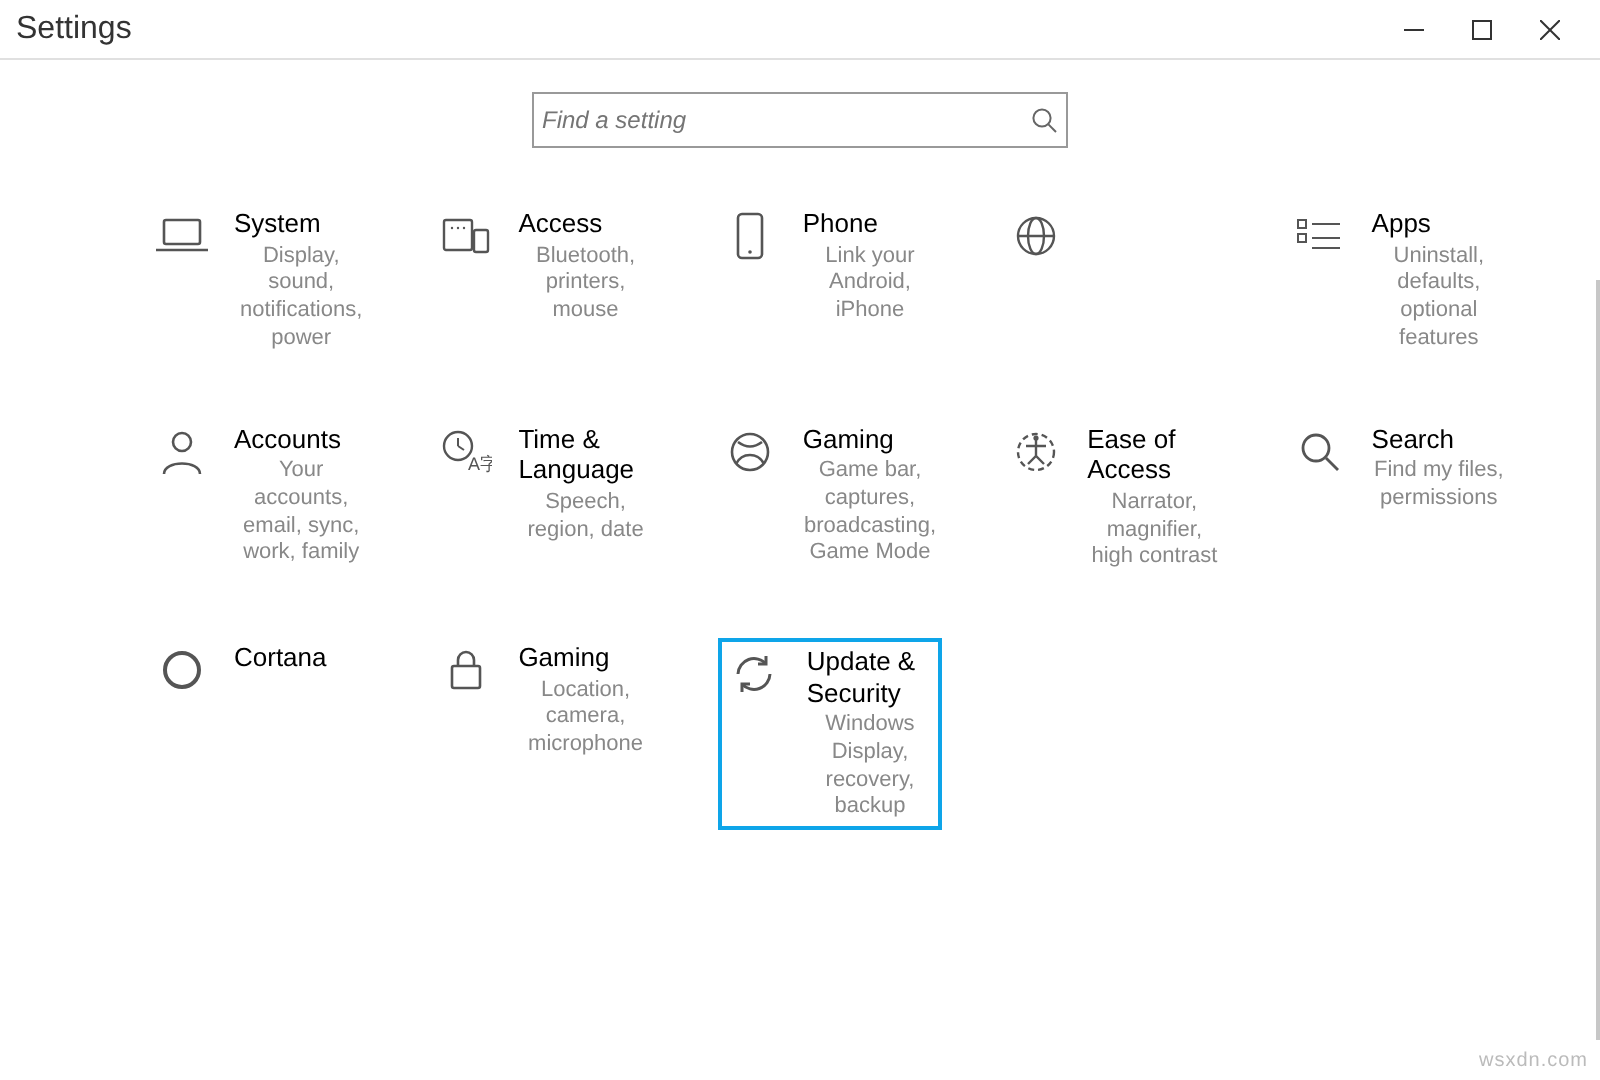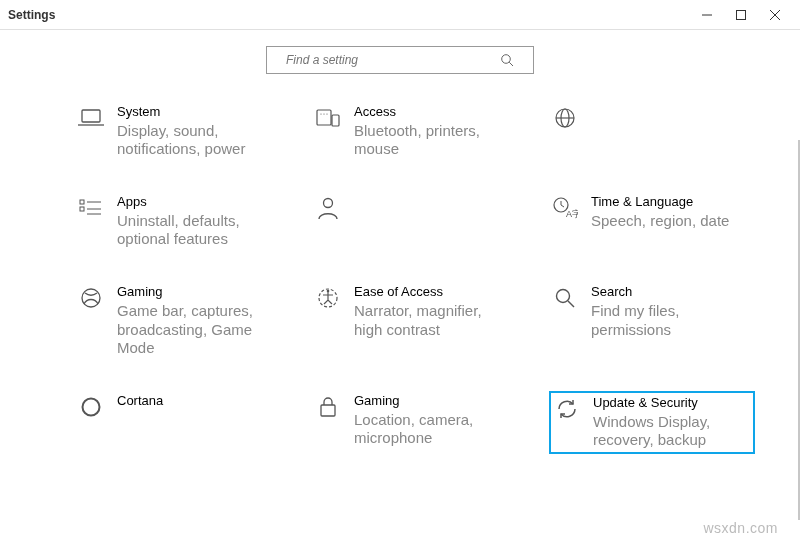--- a/index.html
+++ b/index.html
@@ -13,23 +13,22 @@
     color: #222;
   }
   .titlebar {
     height: 30px;
     border-bottom: 1px solid #e0e0e0;
     display: flex;
     align-items: center;
     padding: 0 8px;
   }
   .titlebar .title {
-    font-size: 12px;
+    font-size: 16px;
     color: #333;
-    font-weight: bold;
   }
   .winbtns {
     margin-left: auto;
     display: flex;
   }
   .winbtn {
     width: 34px;
     height: 30px;
     display: flex;
     align-items: center;
@@ -41,37 +40,37 @@
     position: relative;
     height: calc(100% - 30px);
   }
   .searchbar {
     width: 268px;
     height: 28px;
     margin: 0 auto 28px auto;
     border: 1px solid #999;
     display: flex;
     align-items: center;
-    padding: 0 19px;
+    padding: 0 4px;
   }
   .searchbar input {
     flex: 1;
     border: none;
     outline: none;
     font-size: 12px;
     font-style: italic;
     color: #777;
     background: transparent;
   }
   .searchbar .sicon { color: #666; }
   .grid {
     width: 710px;
     margin: 0 auto;
     display: grid;
-    grid-template-columns: repeat(3, 1fr);
+    grid-template-columns: repeat(5, 1fr);
     column-gap: 20px;
     row-gap: 36px;
     padding-left: 30px;
     gap: 31px;
   }
   .tile {
     display: flex;
     align-items: flex-start;
     gap: 12px;
     min-height: 50px;
@@ -87,42 +86,43 @@
     justify-content: center;
     color: #000000;
   }
   .tile .txt { padding-top: 0; }
   .tile .tname {
     font-size: 13px;
     color: #000;
     line-height: 1.2;
   }
   .tile .tdesc {
-    font-size: 15px;
+    font-size: 11px;
     color: #888;
     line-height: 1.25;
     margin-top: 2px;
     max-width: 160px;
+    text-align: center;
   }
   .highlight {
     border: 2px solid #0ea5e9;
   }
   .scroll-strip {
     position: absolute;
     right: 0;
     top: 110px;
     width: 2px;
     height: 380px;
     background: #c7c7c7;
   }
   .watermark {
     position: absolute;
-    right: 22px;
+    right: 6px;
     bottom: 4px;
-    font-size: 14px;
+    font-size: 10px;
     color: #bbb;
     letter-spacing: .5px;
   }
   svg { display: block; }
 </style>
 </head>
 <body>
 
 <div class="titlebar">
   <span class="title">Settings</span>
@@ -182,20 +182,32 @@
             <circle cx="9" cy="7" r="0.6" fill="#555"></circle>
             <circle cx="12" cy="7" r="0.6" fill="#555"></circle>
           </svg>
       </span>
       <div class="txt">
         <div class="tname">Access</div>
         <div class="tdesc">Bluetooth, printers, mouse</div>
       </div>
     </div>
 
+    <div class="tile">
+      <span class="ticon">
+        <svg width="18" height="24" viewBox="0 0 18 24">
+            <rect x="3" y="1" width="12" height="22" rx="2" fill="none" stroke="#555" stroke-width="1.3"></rect>
+            <circle cx="9" cy="20" r="0.9" fill="#555"></circle>
+          </svg>
+      </span>
+      <div class="txt">
+        <div class="tname">Phone</div>
+        <div class="tdesc">Link your Android, iPhone</div>
+      </div>
+    </div>
 
     <div class="tile">
       <span class="ticon">
         <svg width="24" height="24" viewBox="0 0 24 24">
             <circle cx="12" cy="12" r="9" fill="none" stroke="#555" stroke-width="1.2"></circle>
             <ellipse cx="12" cy="12" rx="4" ry="9" fill="none" stroke="#555" stroke-width="1.2"></ellipse>
             <line x1="3" y1="12" x2="21" y2="12" stroke="#555" stroke-width="1.2"></line>
           </svg>
       </span>
     </div>
@@ -217,20 +229,24 @@
       </div>
     </div>
 
     <div class="tile">
       <span class="ticon">
         <svg width="22" height="24" viewBox="0 0 22 24">
             <circle cx="11" cy="7" r="4.5" fill="none" stroke="#555" stroke-width="1.3"></circle>
             <path d="M2 23 C2 16 20 16 20 23" fill="none" stroke="#555" stroke-width="1.3"></path>
           </svg>
       </span>
+      <div class="txt">
+        <div class="tname">Accounts</div>
+        <div class="tdesc">Your accounts, email, sync, work, family</div>
+      </div>
     </div>
 
     <div class="tile">
       <span class="ticon">
         <svg width="26" height="24" viewBox="0 0 26 24">
             <circle cx="9" cy="9" r="7" fill="none" stroke="#555" stroke-width="1.2"></circle>
             <line x1="9" y1="9" x2="9" y2="5" stroke="#555"></line>
             <line x1="9" y1="9" x2="12" y2="11" stroke="#555"></line>
             <text x="14" y="21" font-size="9" fill="#555">A字</text>
           </svg>

